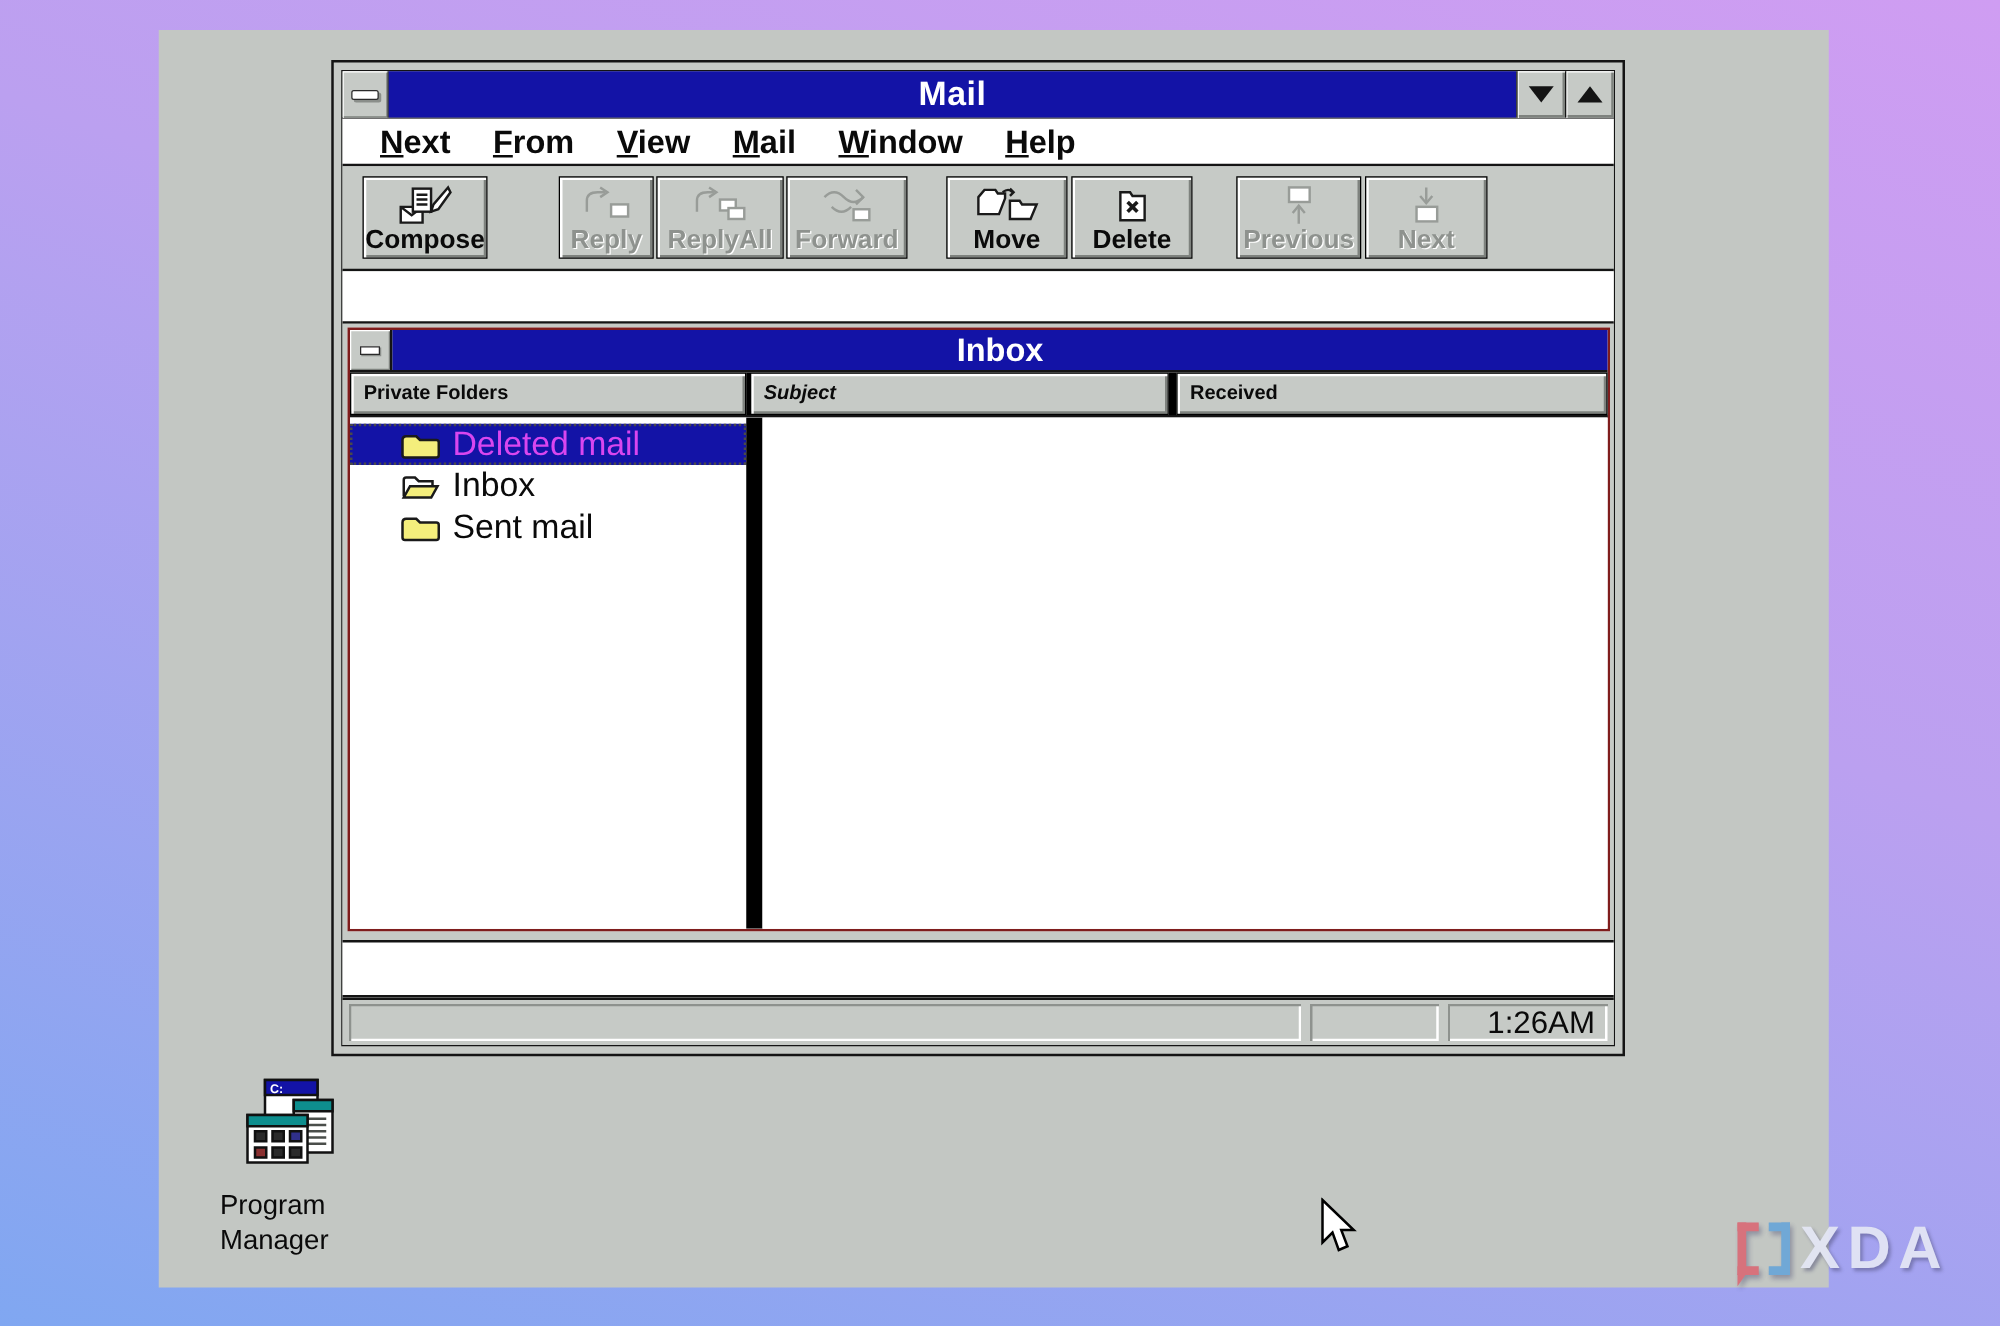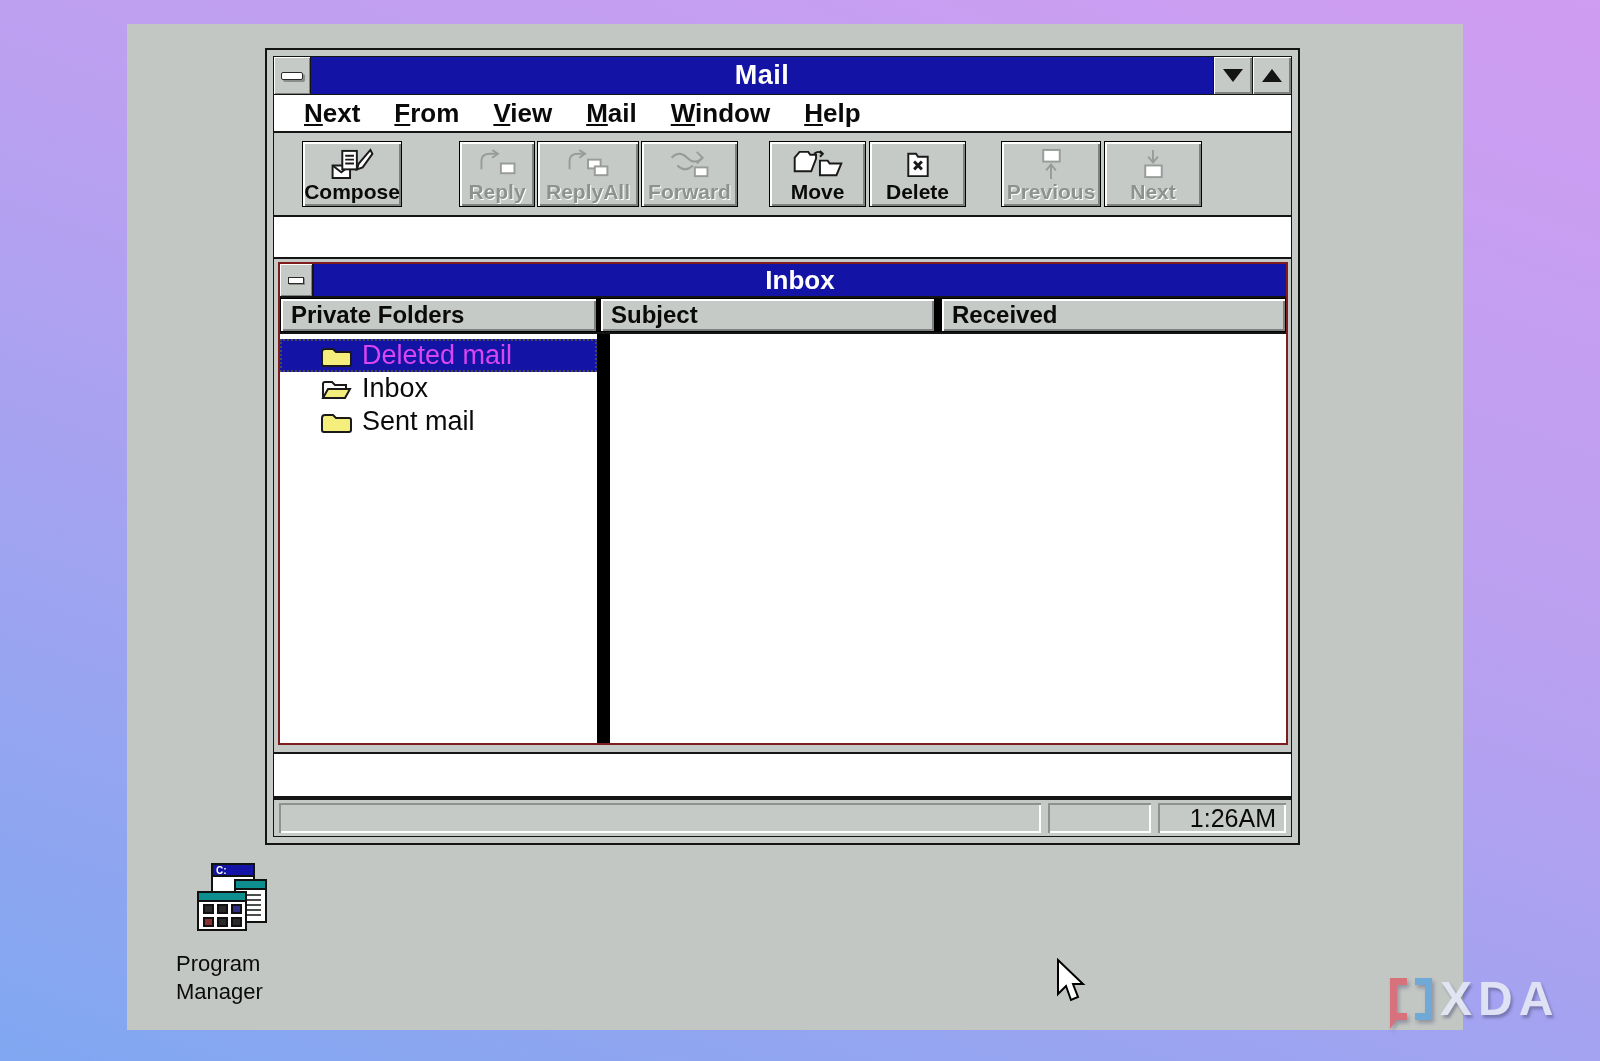--- a/index.html
+++ b/index.html
@@ -55,21 +55,20 @@
 
   .toolbar {
     height:84px; flex:none; background:#c6cac6; border-bottom:2px solid #141414;
     display:flex; align-items:center; padding-left:16px;
   }
   .tb-btn {
     height:66px; flex:none; background:#c6cac6; border:1px solid #000;
     box-shadow: inset 2px 2px 0 #ffffff, inset -2px -2px 0 #7e827e;
     display:flex; flex-direction:column; align-items:center; justify-content:space-between;
     padding:6px 4px 4px;
-    margin-left:12px;
   }
   .tb-btn .tb-label { font-size:21px; font-weight:600; color:#0a0a0a; line-height:1; }
   .tb-btn svg { display:block; }
   .tb-btn .ink { stroke:#1a1a1a; }
   .tb-btn.disabled .tb-label { color:#8e928e; text-shadow:1px 1px 0 #ffffff; }
   .tb-btn.disabled .ink { stroke:#989c98; }
 
   .band { background:#ffffff; flex:none; }
   .band1 { height:42px; border-bottom:2px solid #141414; }
   .band2 { height:46px; border-top:2px solid #141414; border-bottom:2px solid #141414; }
@@ -89,26 +88,26 @@
   }
   .child-dash { width:16px; height:7px; background:#fff; border:1px solid #2a2a2a; box-shadow:1px 1px 0 #8a8e8a; }
   .child-title {
     flex:1; background:#1313a6; color:#fff; font-weight:700; font-size:26px;
     display:flex; align-items:center; justify-content:center;
   }
   .child-headers { height:36px; flex:none; background:#000; display:flex; border-bottom:2px solid #141414; }
   .hdr {
     background:#c6cac6; border:1px solid #000;
     box-shadow: inset 2px 2px 0 #ffffff, inset -2px -2px 0 #7e827e;
-    font-size:24px; font-weight:700; color:#0a0a0a;
+    font-size:16px; font-weight:700; color:#0a0a0a;
     display:flex; align-items:center; padding-left:10px; overflow:hidden; white-space:nowrap;
   }
   .hdr-folders { width:317px; flex:none; }
   .hdr-from { width:229px; flex:none; margin-left:13px; }
-  .hdr-subject { width:335px; flex:none; margin-left:3px; }
+  .hdr-subject { width:335px; flex:none; margin-left:3px;font-style:italic; }
   .hdr-received { flex:1; margin-left:6px; }
 
   .child-body { flex:1; display:flex; background:#fff; overflow:hidden; }
   .folder-pane { width:317px; flex:none; background:#fff; padding-top:5px; }
   .pane-divider { width:13px; flex:none; background:#000; }
   .msg-pane { flex:1; background:#fff; }
 
   .folder-item {
     height:33px; display:flex; align-items:center; gap:10px;
     padding-left:38px; font-size:27px; color:#0a0a0a;

